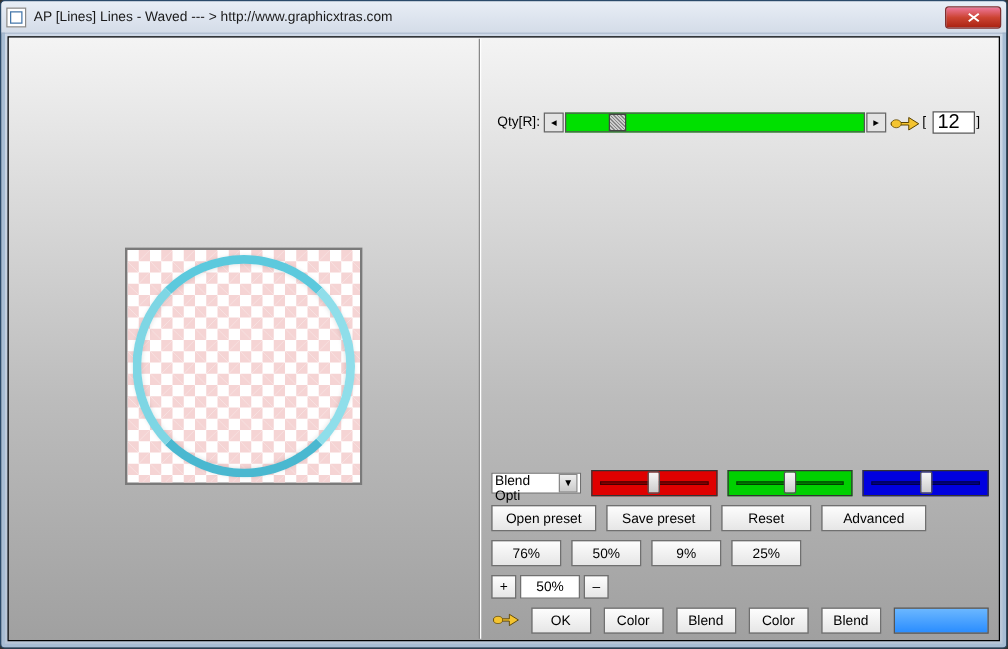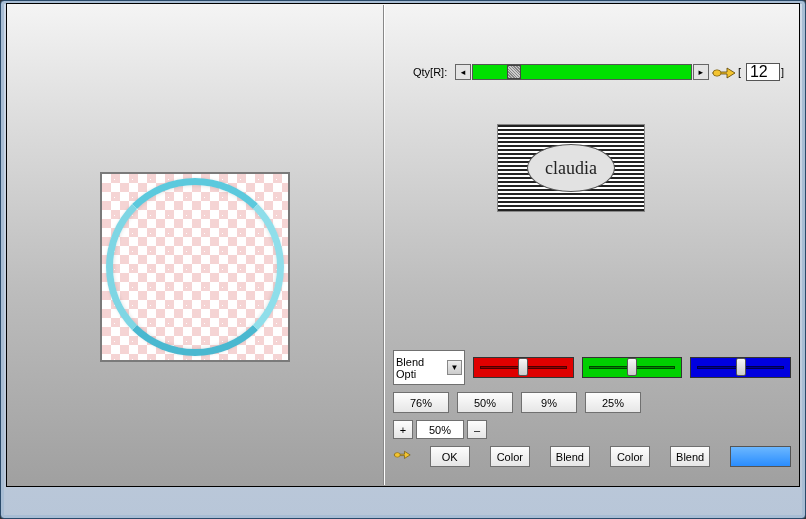--- a/index.html
+++ b/index.html
@@ -20,58 +20,67 @@
      linear-gradient(-45deg,#f5d4d4 25%,transparent 25%),
      linear-gradient(45deg,transparent 75%,#f5d4d4 75%),
      linear-gradient(-45deg,transparent 75%,#f5d4d4 75%);
      background-size:18px 18px;
      background-position:0 0,0 9px,9px -9px,-9px 0;
      display:flex; align-items:center; justify-content:center;
   }
   .ring { width:178px; height:178px; border-radius:50%; border:7px solid; border-color:#5cc9dd #8fdeea #4ab8d0 #7ed6e4; box-shadow: inset 0 0 4px rgba(0,0,0,0.15), 0 0 3px rgba(0,0,0,0.1); }
   
   .qty-row { position:absolute; top:56px; left:386px; right:14px; height:24px; display:flex; align-items:center; }
-  .qty-label { width:42px; padding-right:3px;margin-left:20px; }
+  .qty-label { width:42px; text-align:right; padding-right:3px; }
   .spin-l, .spin-r { width:16px; height:16px; border:1px solid #666; background:#e4e4e4; font-size:9px; display:flex; align-items:center; justify-content:center; }
   .qty-track { flex:1; height:16px; border:1px solid #555; background:#00e000; margin:0 1px; position:relative; }
   .qty-thumb { position:absolute; left:34px; top:0; width:14px; height:14px; background:repeating-linear-gradient(45deg,#888,#888 1px,#ccc 1px,#ccc 2px); border:1px solid #444; }
   .hand { width:26px; height:20px; position:relative; margin-left:2px; }
   .hand svg { width:26px; height:20px; }
   .qty-val { width:34px; height:18px; border:1px solid #555; background:#fff; margin-left:4px; padding:1px 3px; font-size:16px; }
   .qty-bracket { margin:0 1px; }
   
   .logo { position:absolute; top:120px; left:490px; width:148px; height:88px; border:1px solid #888;
           background: repeating-linear-gradient(#222,#222 2px,#fff 2px,#fff 4px);
           display:flex; align-items:center; justify-content:center; }
   .logo-inner { width:88px; height:48px; border-radius:50%; background:#e2e2e2; border:1px solid #555; display:flex; align-items:center; justify-content:center; font-family:"Brush Script MT",cursive; font-size:18px; color:#222; }
   
   .ctrls { position:absolute; left:386px; right:8px; top:346px; }
   .row { display:flex; gap:8px; margin-bottom:7px; align-items:center; }
   .btn { height:21px; border:1px solid #707070; background:linear-gradient(#fdfdfd,#e6e6e6); padding:0 4px; display:flex; align-items:center; justify-content:center; cursor:default; }
-  .select { width:72px; height:35px; border:1px solid #707070; background:#fff; display:flex; align-items:center; padding:0 2px; justify-content:space-between; }
+  .select { width:72px; height:17px; border:1px solid #707070; background:#fff; display:flex; padding:0 2px; justify-content:space-between; }
   .select .arrow { width:15px; height:15px; border:1px solid #888; background:linear-gradient(#eee,#ccc); display:flex; align-items:center; justify-content:center; font-size:8px; }
   .slider { flex:1; height:21px; border:1px solid #333; display:flex; align-items:center; justify-content:center; position:relative; }
   .slider.red { background:#e00000; }
   .slider.green { background:#00d000; }
   .slider.blue { background:#0000e0; }
   .slider .track { position:absolute; left:6px; right:6px; height:3px; background:rgba(0,0,0,0.35); border:1px solid rgba(0,0,0,0.5); }
   .slider .thumb { position:absolute; width:10px; height:18px; background:linear-gradient(#f6f6f6,#ccc); border:1px solid #555; border-radius:2px; top:0; left:50%; transform:translateX(-50%); }
   .pct-row .btn { width:56px; }
   .step-row { display:flex; gap:3px; align-items:center; margin-bottom:7px; }
   .step-row .sq { width:20px; height:19px; border:1px solid #707070; background:linear-gradient(#fdfdfd,#e6e6e6); display:flex; align-items:center; justify-content:center; }
   .step-row .val { width:48px; height:19px; border:1px solid #707070; background:#fff; display:flex; align-items:center; justify-content:center; }
-  .bottom-row { display:flex; gap:20px; align-items:center; }
+  .bottom-row { display:flex; gap:10px; }
   .bottom-row .btn { width:52px; }
   .swatch { width:84px; height:21px; border:1px solid #555; background:linear-gradient(#6bb7ff,#2a8dff); }
   .hand2 { width:26px; height:20px; margin-right:-2px; }
 </style>
 </head>
 <body>
 
 <div class="window">
+  <div class="titlebar">
+    <div class="titlebar-icon"></div>
+    <div class="title-text">AP [Lines]  Lines - Waved   --- &gt;  http://www.graphicxtras.com</div>
+    <div class="close-btn">
+      <svg width="10" height="8" viewBox="0 0 10 8">
+          <path d="M1 1 L9 7 M9 1 L1 7" stroke="#fff" stroke-width="1.6"></path>
+        </svg>
+    </div>
+  </div>
   <div class="content">
     <div class="panel">
       <div class="divider"></div>
 
       <div class="preview">
         <div class="checker">
           <div class="ring"></div>
         </div>
       </div>
 
@@ -86,23 +95,20 @@
           <svg viewBox="0 0 26 20">
               <path d="M2 10 L16 10 L16 6 L24 11 L16 16 L16 12 L2 12 Z" fill="#f4c430" stroke="#5a4200" stroke-width="0.8"></path>
               <ellipse cx="6" cy="11" rx="4" ry="3.2" fill="#f4c430" stroke="#5a4200" stroke-width="0.6"></ellipse>
             </svg>
         </div>
         <span class="qty-bracket">[</span>
         <input class="qty-val" value="12" style="">
         <span class="qty-bracket">]</span>
       </div>
 
-      <div class="logo">
-        <div class="logo-inner">claudia</div>
-      </div>
 
       <div class="ctrls">
         <div class="row">
           <div class="select">
             <span>Blend Opti</span>
             <span class="arrow">▼</span>
           </div>
           <div class="slider red">
               <div class="track"></div>
               <div class="thumb"></div>
@@ -110,20 +116,26 @@
           <div class="slider green">
               <div class="track"></div>
               <div class="thumb"></div>
             </div>
           <div class="slider blue">
               <div class="track"></div>
               <div class="thumb"></div>
             </div>
         </div>
 
+        <div class="row">
+          <div class="btn" style="width:84px">Open preset</div>
+          <div class="btn" style="width:84px">Save preset</div>
+          <div class="btn" style="width:72px">Reset</div>
+          <div class="btn" style="width:84px">Advanced</div>
+        </div>
 
         <div class="row pct-row">
           <div class="btn">76%</div>
           <div class="btn">50%</div>
           <div class="btn">9%</div>
           <div class="btn">25%</div>
         </div>
 
         <div class="step-row">
           <div class="sq">+</div>

